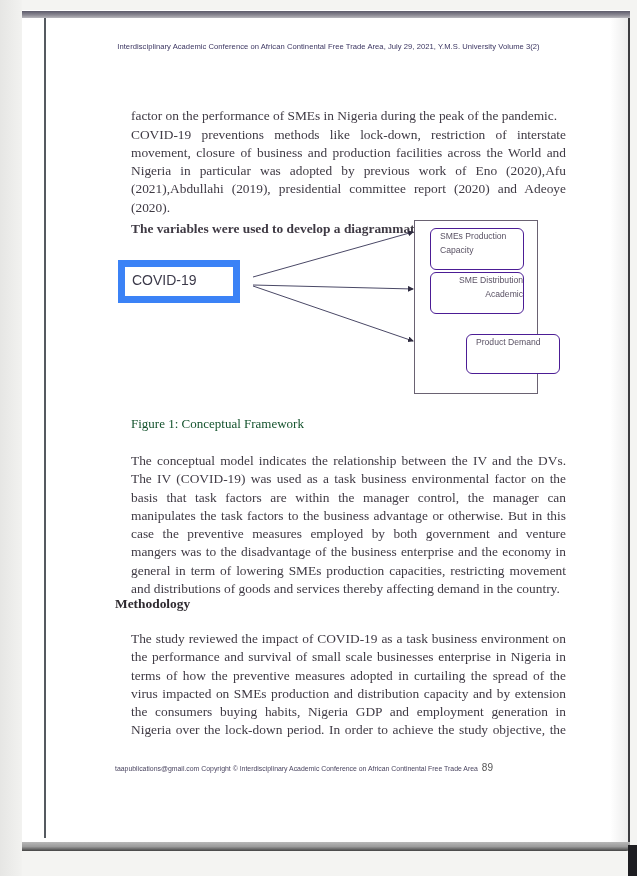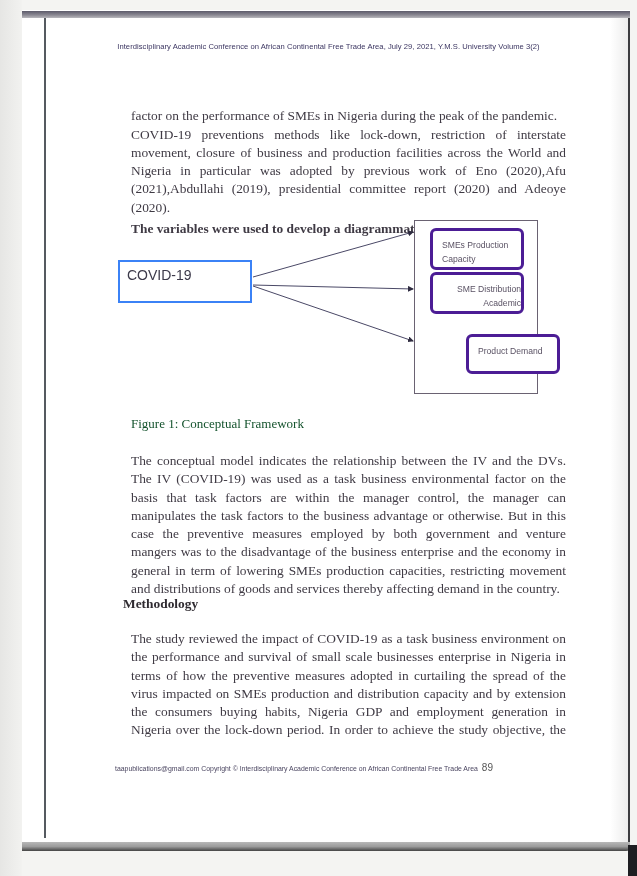--- a/index.html
+++ b/index.html
@@ -56,47 +56,47 @@
       white-space: nowrap;
     }
     .running-footer .page-num { font-size: 10px; color: #555; margin-left: 2px; }
     .body-text {
       position: absolute; left: 115px; width: 435px;
       font-size: 13.4px; line-height: 18.3px; color: #3f3a44;
       text-align: justify; margin: 16px;
     }
     .last-line-justify { text-align-last: justify; }
     .heading {
-      position: absolute; left: 123px; top: 596px;
+      position: absolute; left: 115px; top: 596px;
       font-size: 13.4px; font-weight: bold; color: #2e2a30; margin: 0;
     }
     .caption {
       position: absolute; left: 115px; top: 400px;
       font-size: 13px; color: #14532d; margin: 16px;
     }
     
     .diagram { position: absolute; left: 0; top: 0; width: 637px; height: 876px; pointer-events: none; }
     .iv-box {
-      position: absolute; left: 118px; top: 260px; width: 134px; height: 43px;
-      border: 2px solid #3b82f6; box-sizing: border-box; background: #fff;
+      position: absolute; left: 118px; top: 260px; width: 122px; height: 43px;
+      border: 7px solid #3b82f6; box-sizing: border-box; background: #fff;
     }
     .iv-box span {
       position: absolute; left: 7px; top: 5px;
       font-family: "Liberation Sans", sans-serif; font-size: 14px; color: #3c3a4a;
     }
     .dv-outer {
       position: absolute; left: 414px; top: 220px; width: 124px; height: 174px;
       border: 1px solid #6a6272; box-sizing: border-box; background: #fff;
     }
     .dv-inner {
       position: absolute; left: 430px; width: 94px;
-      border: 3px solid #4c1d95; border-radius: 6px; box-sizing: border-box;
+      border: 1px solid #4c1d95; border-radius: 6px; box-sizing: border-box;
       background: #fff;
       font-family: "Liberation Sans", sans-serif; font-size: 8.6px;
-      line-height: 14px; color: #5a5264; padding: 7px 0 0 9px;
+      line-height: 14px; color: #5a5264; padding: 0 0 0 9px;
     }
     .arrows { position: absolute; left: 0; top: 0; }
   </style>
 </head>
 <body>
 
 <div class="scan-left-strip"></div>
 <div class="page"></div>
 <div class="right-shade"></div>
 <div class="top-bar"></div>

